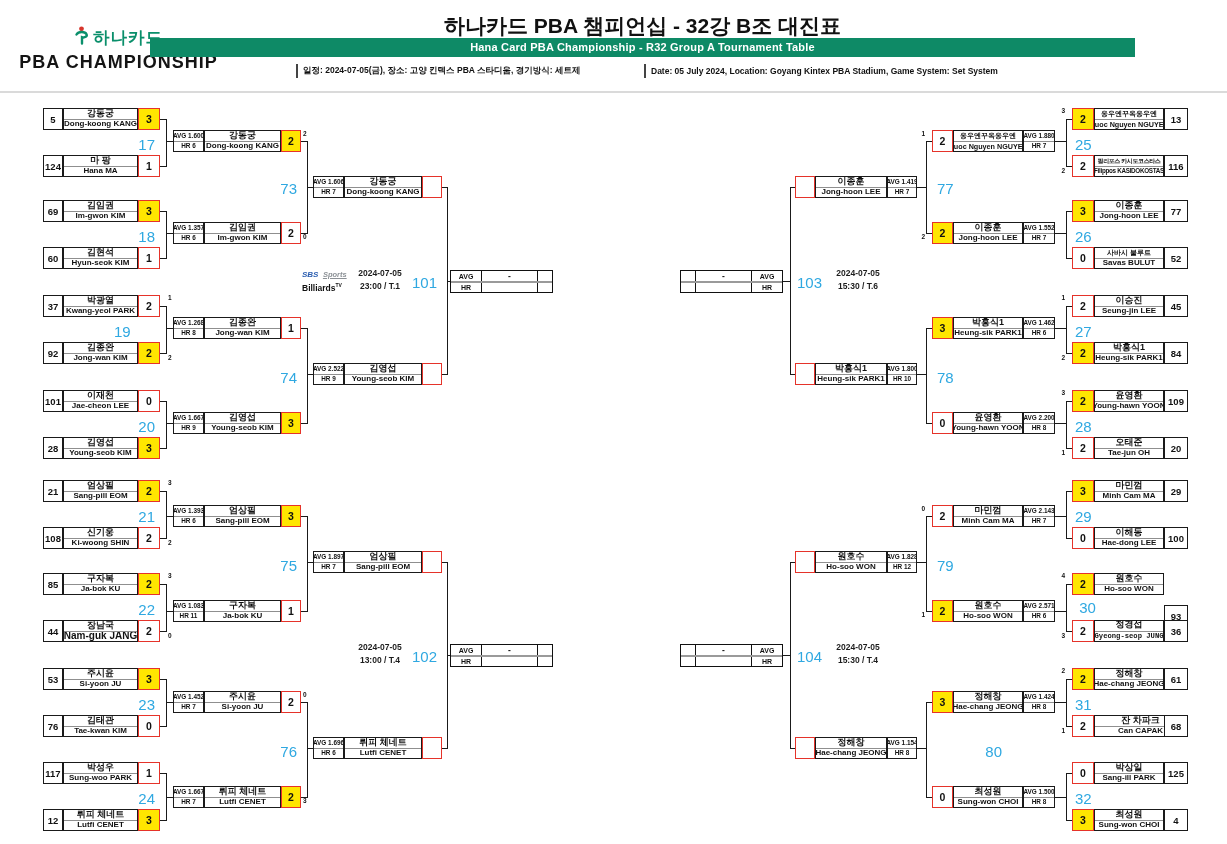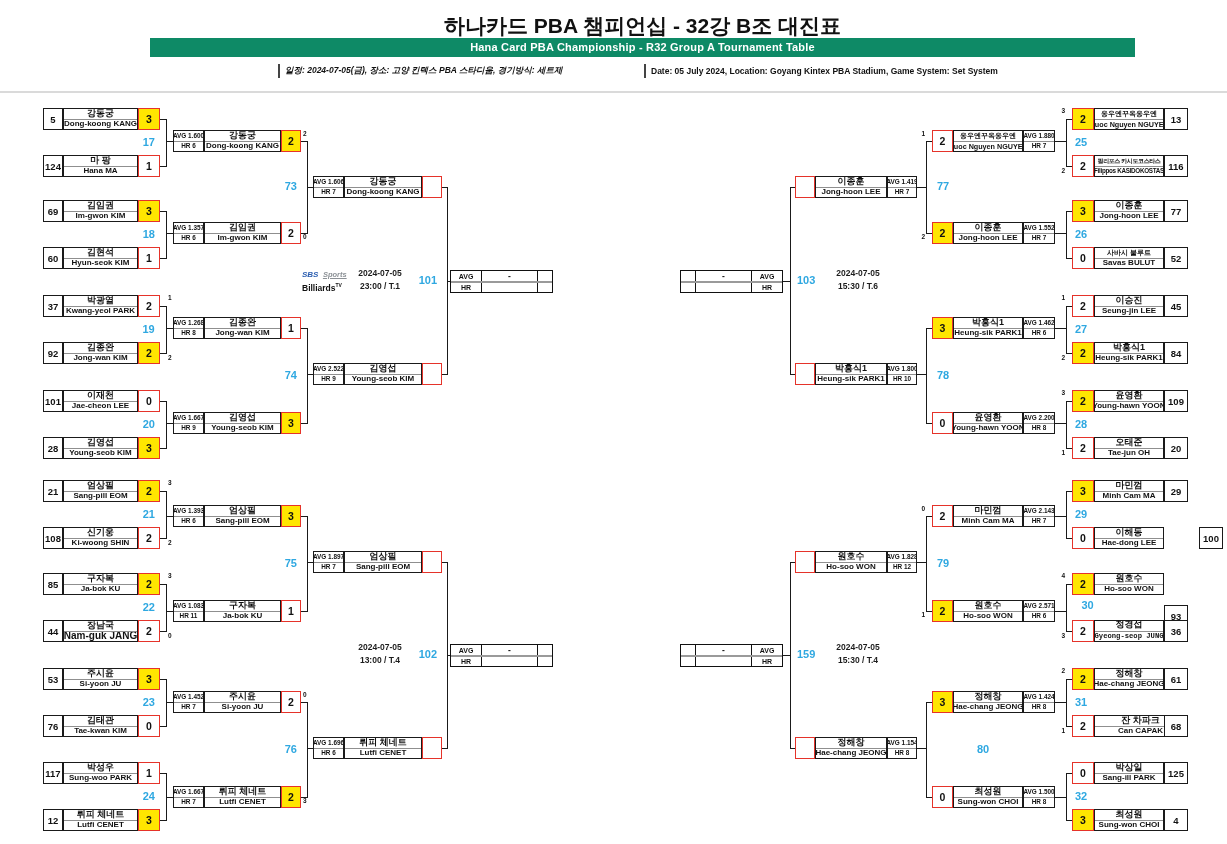--- a/index.html
+++ b/index.html
@@ -26,46 +26,58 @@
   .pcell{position:absolute;box-sizing:border-box;background:#fff;border:1px solid #1a1a1a;
          display:flex;flex-direction:column;overflow:hidden;}
   .row{flex:1;display:flex;align-items:center;justify-content:center;line-height:1;overflow:hidden;white-space:nowrap;}
   .row2{border-top:1.5px solid #8f8f8f;}
   .kr{font-weight:bold;color:#111;}
   .en{font-weight:bold;color:#111;}
   .stat{font-weight:bold;font-size:6.4px;color:#111;}
   .seedc{font-size:9.5px;font-weight:bold;align-items:center;justify-content:center;display:flex;flex-direction:row;}
   .scorec{border:1.6px solid var(--red);font-size:10.5px;font-weight:bold;align-items:center;justify-content:center;display:flex;flex-direction:row;}
   .scorec.win{background:var(--yellow);}
-  .mno{position:absolute;color:var(--blue);font-weight:bold;font-size:11px;line-height:1;}
+  .mno{position:absolute;color:var(--blue);font-weight:normal;font-size:15px;line-height:1;}
   .so{position:absolute;font-weight:bold;font-size:6.5px;color:#111;line-height:1;}
   .sched{position:absolute;text-align:center;}
   .schedline{font-size:8.5px;font-weight:bold;line-height:13px;color:#1d1d1d;white-space:nowrap;}
   .resbox{position:absolute;box-sizing:border-box;border:1.2px solid #111;background:#fff;display:flex;flex-direction:column;}
   .resrow{flex:1;display:flex;align-items:stretch;}
   .resrow + .resrow{border-top:2px solid #9a9a9a;}
   .reslabel{width:30px;font-size:7px;font-weight:bold;display:flex;align-items:center;justify-content:center;}
   .resval{flex:1;font-size:8.5px;font-weight:bold;display:flex;align-items:center;justify-content:center;}
   .resend{width:14px;}
   .sbslogo{position:absolute;width:60px;text-align:left;line-height:1;}
   .sbsrow{white-space:nowrap;line-height:11px;}
   .sbs1{color:#2a5db0;font-weight:800;font-size:8px;font-style:italic;}
   .sbs2{color:#8c9196;font-style:italic;font-size:7.5px;font-weight:600;text-decoration:underline;}
   .sbs3{font-weight:800;font-size:8.5px;color:#111;}
   .sbs3 sup{font-size:5px;}
 </style>
 </head>
 <body>
 
 <div class="page">
+  <div class="logo">
+    <div class="logo-line1">
+      <span>
+        <svg width="15" height="19" viewBox="0 0 15 19">
+          <circle cx="7.5" cy="2.8" r="2.4" fill="#d7352c"></circle>
+          <path d="M2.5 8.5 C4.5 5.2 11 5.2 12.5 8.2 C13.6 10.4 10.8 12 8 11.2 L8 17.5" stroke="#0a8f6b" stroke-width="2.4" fill="none" stroke-linecap="round"></path>
+        </svg>
+      </span>
+      <span class="logo-kr">하나카드</span>
+    </div>
+    <div class="logo-pba">PBA CHAMPIONSHIP</div>
+  </div>
 
   <div class="title">하나카드 PBA 챔피언십 - 32강 B조 대진표</div>
   <div class="greenbar">Hana Card PBA Championship - R32 Group A Tournament Table</div>
 
-  <div class="info" style="left:278px;font-style:italic;">
+  <div class="info" style="left:296px;">
     <span class="vbar"></span>
     <span>일정: 2024-07-05(금), 장소: 고양 킨텍스 PBA 스타디움, 경기방식: 세트제</span>
   </div>
   <div class="info" style="left:644px;">
     <span class="vbar"></span>
     <span>Date: 05 July 2024, Location: Goyang Kintex PBA Stadium, Game System: Set System</span>
   </div>
   <div class="hdiv"></div>
 
   <div id="bracket">
@@ -112,21 +124,21 @@
       <div class="pcell seedc" style="left: 43px; top: 342px; width: 20px; height: 22px;">92</div>
       <div class="pcell" style="left: 63px; top: 342px; width: 75px; height: 22px;">
         <div class="row kr" style="font-size: 9px;">김종완</div>
         <div class="row row2 en" style="font-size: 8px;">Jong-wan KIM</div>
       </div>
       <div class="pcell scorec win" style="left: 138px; top: 342px; width: 22px; height: 22px;">2</div>
       <div class="line" style="left: 160px; top: 306px; width: 6px; height: 1px;"></div>
       <div class="line" style="left: 160px; top: 353px; width: 6px; height: 1px;"></div>
       <div class="line" style="left: 166px; top: 306px; width: 1px; height: 48px;"></div>
       <div class="line" style="left: 166px; top: 328px; width: 7px; height: 1px;"></div>
-      <div class="mno" style="left: 136px; top: 323.5px; width: 25px; text-align: center;">19</div>
+      <div class="mno" style="left: 114px; top: 323.5px; width: 25px; text-align: left;">19</div>
       <div class="so" style="left: 168px; top: 295px; width: 8px; text-align: left;">1</div>
       <div class="so" style="left: 168px; top: 355px; width: 8px; text-align: left;">2</div>
       <div class="pcell seedc" style="left: 43px; top: 390px; width: 20px; height: 22px;">101</div>
       <div class="pcell" style="left: 63px; top: 390px; width: 75px; height: 22px;">
         <div class="row kr" style="font-size: 9px;">이재천</div>
         <div class="row row2 en" style="font-size: 8px;">Jae-cheon LEE</div>
       </div>
       <div class="pcell scorec" style="left: 138px; top: 390px; width: 22px; height: 22px;">0</div>
       <div class="pcell seedc" style="left: 43px; top: 437px; width: 20px; height: 22px;">28</div>
       <div class="pcell" style="left: 63px; top: 437px; width: 75px; height: 22px;">
@@ -467,21 +479,21 @@
       <div class="pcell" style="left: 1094px; top: 480px; width: 70px; height: 22px;">
         <div class="row kr" style="font-size: 9px;">마민껌</div>
         <div class="row row2 en" style="font-size: 8px;">Minh Cam MA</div>
       </div>
       <div class="pcell seedc" style="left: 1164px; top: 480px; width: 24px; height: 22px;">29</div>
       <div class="pcell scorec" style="left: 1072px; top: 527px; width: 22px; height: 22px;">0</div>
       <div class="pcell" style="left: 1094px; top: 527px; width: 70px; height: 22px;">
         <div class="row kr" style="font-size: 9px;">이해동</div>
         <div class="row row2 en" style="font-size: 8px;">Hae-dong LEE</div>
       </div>
-      <div class="pcell seedc" style="left: 1164px; top: 527px; width: 24px; height: 22px; margin-left: 35px;">100</div>
+      <div class="pcell seedc" style="left: 1164px; top: 527px; width: 24px; height: 22px;">100</div>
       <div class="line" style="left: 1066px; top: 491px; width: 6px; height: 1px;"></div>
       <div class="line" style="left: 1066px; top: 538px; width: 6px; height: 1px;"></div>
       <div class="line" style="left: 1066px; top: 491px; width: 1px; height: 48px;"></div>
       <div class="line" style="left: 1055px; top: 516px; width: 11px; height: 1px;"></div>
       <div class="mno" style="left: 1075px; top: 508.5px; width: 25px; text-align: left;">29</div>
       <div class="pcell scorec win" style="left: 1072px; top: 573px; width: 22px; height: 22px;">2</div>
       <div class="pcell" style="left: 1094px; top: 573px; width: 70px; height: 22px;">
         <div class="row kr" style="font-size: 9px;">원호수</div>
         <div class="row row2 en" style="font-size: 8px;">Ho-soo WON</div>
       </div>
@@ -623,21 +635,21 @@
         <div class="row row2 en" style="font-size: 8px;">Sung-won CHOI</div>
       </div>
       <div class="pcell" style="left: 1023px; top: 786px; width: 32px; height: 22px;">
         <div class="row stat">AVG 1.500</div>
         <div class="row row2 stat">HR 8</div>
       </div>
       <div class="line" style="left: 926px; top: 702px; width: 6px; height: 1px;"></div>
       <div class="line" style="left: 926px; top: 797px; width: 6px; height: 1px;"></div>
       <div class="line" style="left: 926px; top: 702px; width: 1px; height: 96px;"></div>
       <div class="line" style="left: 917px; top: 748px; width: 9px; height: 1px;"></div>
-      <div class="mno" style="left: 937px; top: 743.5px; width: 25px; text-align: left; padding-left: 40px;">80</div>
+      <div class="mno" style="left: 937px; top: 743.5px; width: 25px; text-align: right; padding-left: 40px;">80</div>
       <div class="pcell scorec" style="left: 795px; top: 176px; width: 20px; height: 22px;"></div>
       <div class="pcell" style="left: 815px; top: 176px; width: 72px; height: 22px;">
         <div class="row kr" style="font-size: 9px;">이종훈</div>
         <div class="row row2 en" style="font-size: 8px;">Jong-hoon LEE</div>
       </div>
       <div class="pcell" style="left: 887px; top: 176px; width: 30px; height: 22px;">
         <div class="row stat">AVG 1.419</div>
         <div class="row row2 stat">HR 7</div>
       </div>
       <div class="pcell scorec" style="left: 795px; top: 363px; width: 20px; height: 22px;"></div>
@@ -685,21 +697,21 @@
         <div class="row row2 en" style="font-size: 8px;">Hae-chang JEONG</div>
       </div>
       <div class="pcell" style="left: 887px; top: 737px; width: 30px; height: 22px;">
         <div class="row stat">AVG 1.154</div>
         <div class="row row2 stat">HR 8</div>
       </div>
       <div class="line" style="left: 790px; top: 562px; width: 5px; height: 1px;"></div>
       <div class="line" style="left: 790px; top: 748px; width: 5px; height: 1px;"></div>
       <div class="line" style="left: 790px; top: 562px; width: 1px; height: 187px;"></div>
       <div class="line" style="left: 783px; top: 655px; width: 7px; height: 1px;"></div>
-      <div class="mno" style="left: 797px; top: 649px; width: 30px; text-align: left;">159</div>
+      <div class="mno" style="left: 797px; top: 649px; width: 30px; text-align: left;">104</div>
       <div class="resbox" style="left: 680px; top: 644px; width: 103px; height: 23px;">
         <div class="resrow">
           <div class="resend" style="border-right: 1px solid rgb(17, 17, 17);"></div>
           <div class="resval">-</div>
           <div class="reslabel" style="border-left: 1px solid rgb(17, 17, 17);">AVG</div>
         </div>
         <div class="resrow">
           <div class="resend" style="border-right: 1px solid rgb(17, 17, 17);"></div>
           <div class="resval"></div>
           <div class="reslabel" style="border-left: 1px solid rgb(17, 17, 17);">HR</div>

